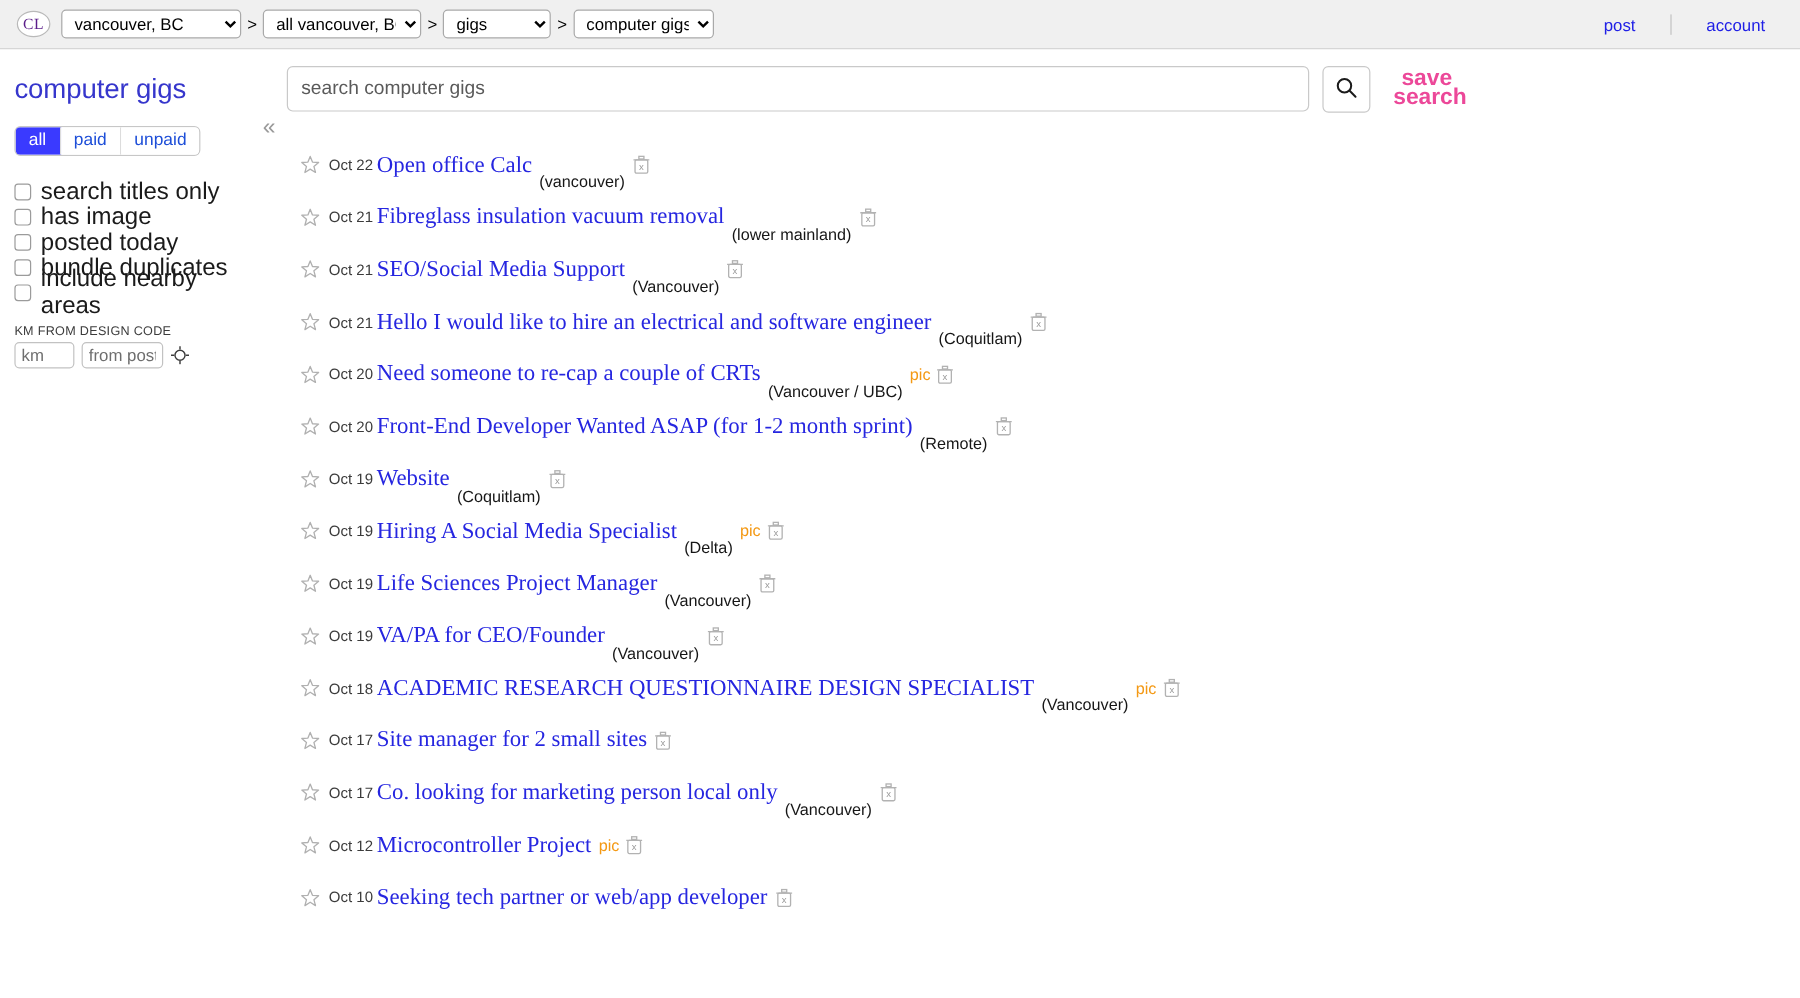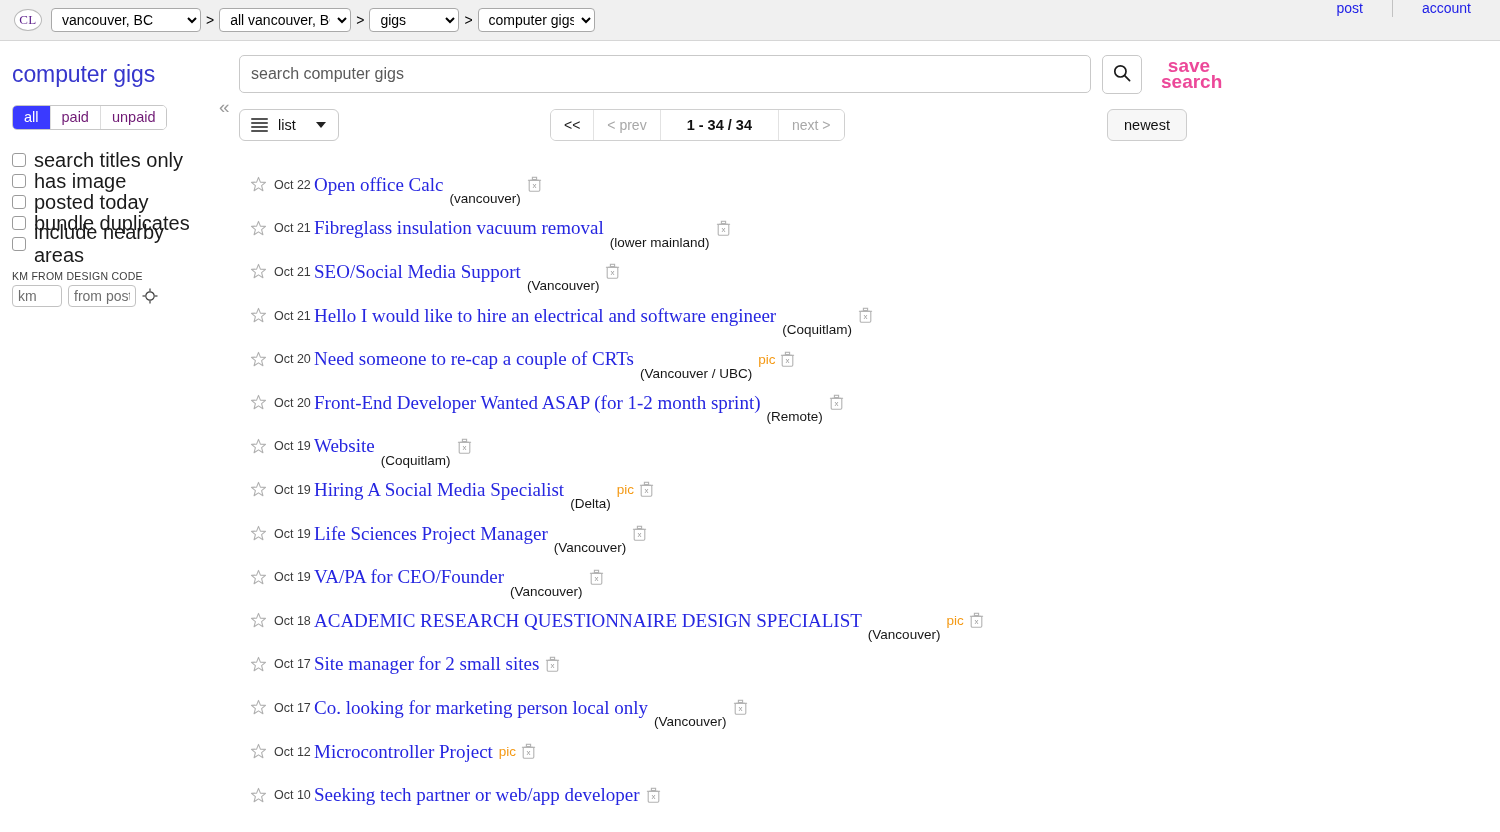--- a/index.html
+++ b/index.html
@@ -45,21 +45,21 @@
     border-radius: 4px;
     padding: 2px 4px 3px 6px;
     height: 24px;
   }
   #sel-area  { width: 150px; }
   #sel-sub   { width: 132px; }
   #sel-cat   { width: 90px; }
   #sel-subcat{ width: 117px; }
   #header-right {
     position: absolute; right: 16px; top: 0; height: 41px;
-    display: flex; align-items: flex-start; gap: 16px;
+    display: flex; align-items: center; gap: 16px;
   }
   #header-right a {
     color: #2020e6;
     text-decoration: none;
     font-size: 14px;
     padding: 0 13px;
   }
   .hdr-divider { width: 1px; height: 17px; background: #c2c2c2; }
 
   
@@ -78,21 +78,21 @@
     display: inline-flex;
     border: 1px solid #c7c7c7;
     border-radius: 5px;
     overflow: hidden;
     background: #fff;
     margin-bottom: 20px;
   }
   .pay-opt {
     padding: 3px 11px 4px 11px;
     font-size: 14.5px;
-    color: #701a75;
+    color: #1d4ed8;
     cursor: pointer;
     border-right: 1px solid #dcdcdc;
     background: #fff;
     user-select: none;
   }
   .pay-opt:last-child { border-right: none; }
   .pay-opt.active { background: #3a3aff; color: #fff; }
 
   .cb-row {
     display: flex; align-items: center;
@@ -407,41 +407,20 @@
             <line x1="12.7" y1="12.7" x2="17.6" y2="17.6" stroke="#1b1b1b" stroke-width="1.7" stroke-linecap="round"></line>
           </svg>
         </span>
       </div>
       <a id="save-search" href="#">
         <span>save</span><br>
         <span>search</span>
       </a>
     </div>
 
-    <div id="toolbar">
-      <div id="view-btn">
-        <span class="hamburger">
-          <span></span>
-            <span></span>
-            <span></span>
-            <span></span>
-        </span>
-        <span id="view-label">list</span>
-        <span class="caret-down"></span>
-      </div>
-
-      <div id="pager">
-        <div class="pg-btn">&lt;&lt;</div>
-        <div class="pg-btn disabled">&lt; prev</div>
-        <div class="pg-count">1 - 34 / 34</div>
-        <div class="pg-btn disabled">next &gt;</div>
-      </div>
-
-      <button id="sort-btn">newest</button>
-    </div>
 
     <div id="results">
         <div class="result-row">
           <span class="star-icon"><svg width="17" height="17" viewBox="0 0 17 17">
               <path d="M8.5 1.4 L10.4 6.1 L15.5 6.4 L11.6 9.7 L12.9 14.7 L8.5 11.9 L4.1 14.7 L5.4 9.7 L1.5 6.4 L6.6 6.1 Z" fill="none" stroke="#b0b0b0" stroke-width="1.1" stroke-linejoin="round"></path>
             </svg></span>
           <span class="res-date">Oct 22</span>
           <a class="res-title" href="#">Open office Calc</a>
           <span class="res-hood">(vancouver)</span>
           <span class="hide-icon"><svg width="15" height="17" viewBox="0 0 15 17">

